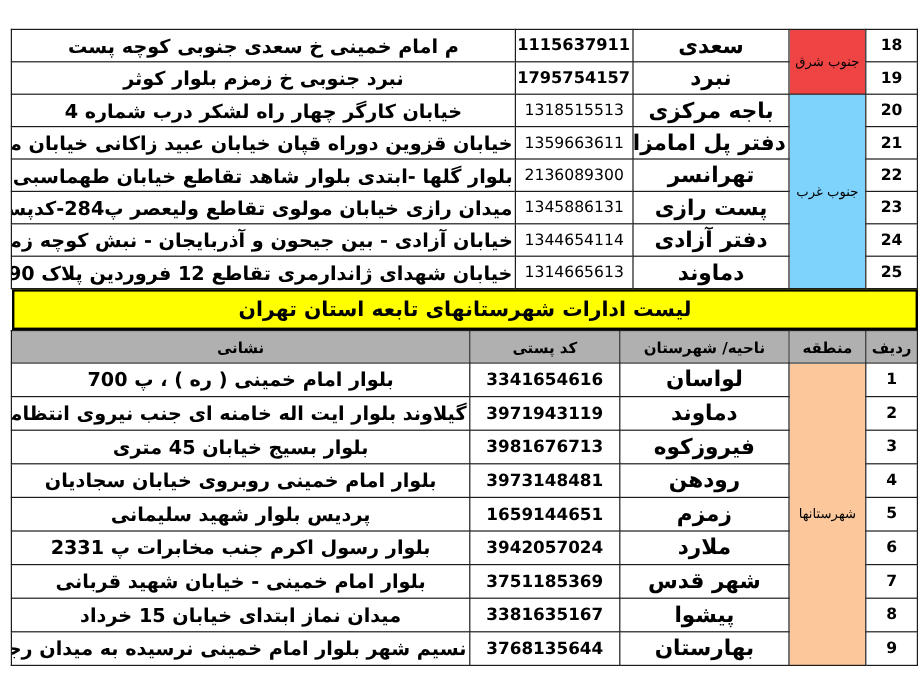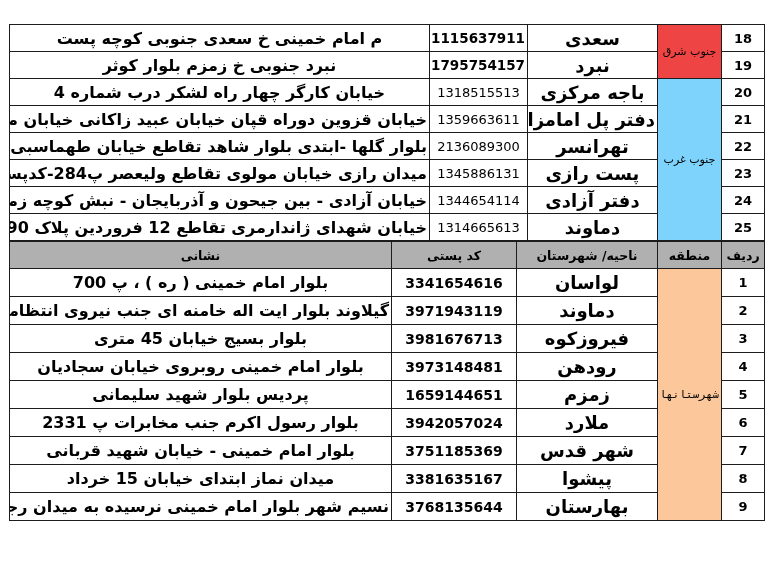--- a/index.html
+++ b/index.html
@@ -19,21 +19,21 @@
   .tbl-bottom th{height:26px;background:#b0b0b0;font-weight:bold;font-size:12.5px;text-align:center;}
   .addr{font-weight:bold;font-size:16px;}
   .code{font-weight:bold;font-size:13.5px;}
   .tbl-top tr:nth-child(n+3) .code{font-weight:normal;font-size:13px;}
   .tbl-bottom .code{font-size:14px;}
   .name{font-weight:bold;font-size:18px;}
   .num{font-weight:bold;font-size:13px;}
   .region{font-size:11px;font-weight:normal;line-height:24px;white-space:normal;}
   .region.green{background:#ef4444;}
   .region.purple{background:#7dd3fc;}
-  .region.orange{background:#fbc79b;font-family:Liberation Mono, monospace;}
+  .region.orange{background:#fbc79b;}
   .title-band{
     box-sizing:border-box;width:755px;height:34px;background:#ffff00;
     border:2px solid #000;border-top-width:2px;
     display:flex;align-items:center;justify-content:center;
     font-weight:bold;font-size:17px;
   }
 </style>
 </head>
 <body>
 
@@ -94,20 +94,23 @@
       </tr>
       <tr>
         <td class="num">25</td>
         <td class="name">دماوند</td>
         <td class="code">1314665613</td>
         <td class="addr">خیابان شهدای ژاندارمری تقاطع 12 فروردین پلاک 90</td>
       </tr>
     </tbody>
   </table>
 
+  <div class="title-band">
+    <span>لیست ادارات  شهرستانهای تابعه استان تهران</span>
+  </div>
 
   <table class="tbl-bottom">
     <colgroup>
       <col style="width:43px">
         <col style="width:64px">
         <col style="width:141px">
         <col style="width:125px">
         <col style="width:382px">
     </colgroup>
     <tbody>

